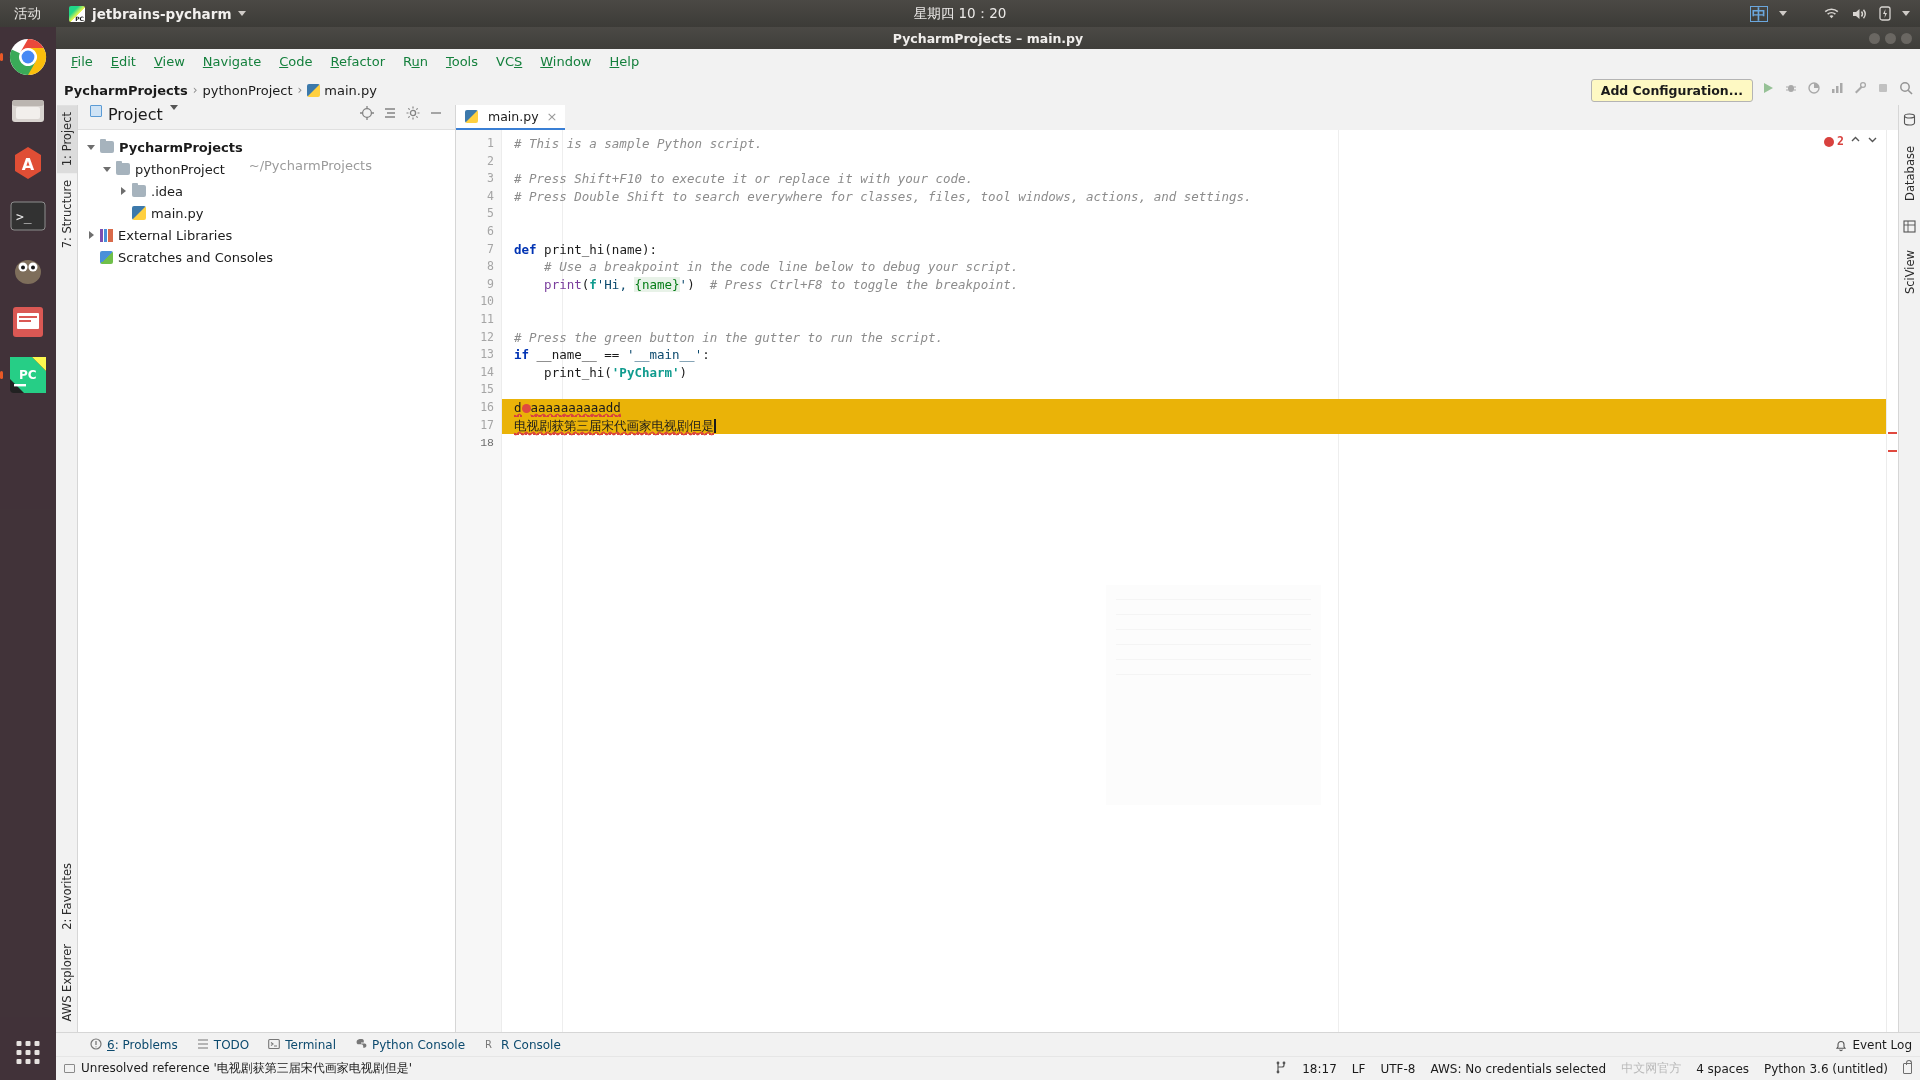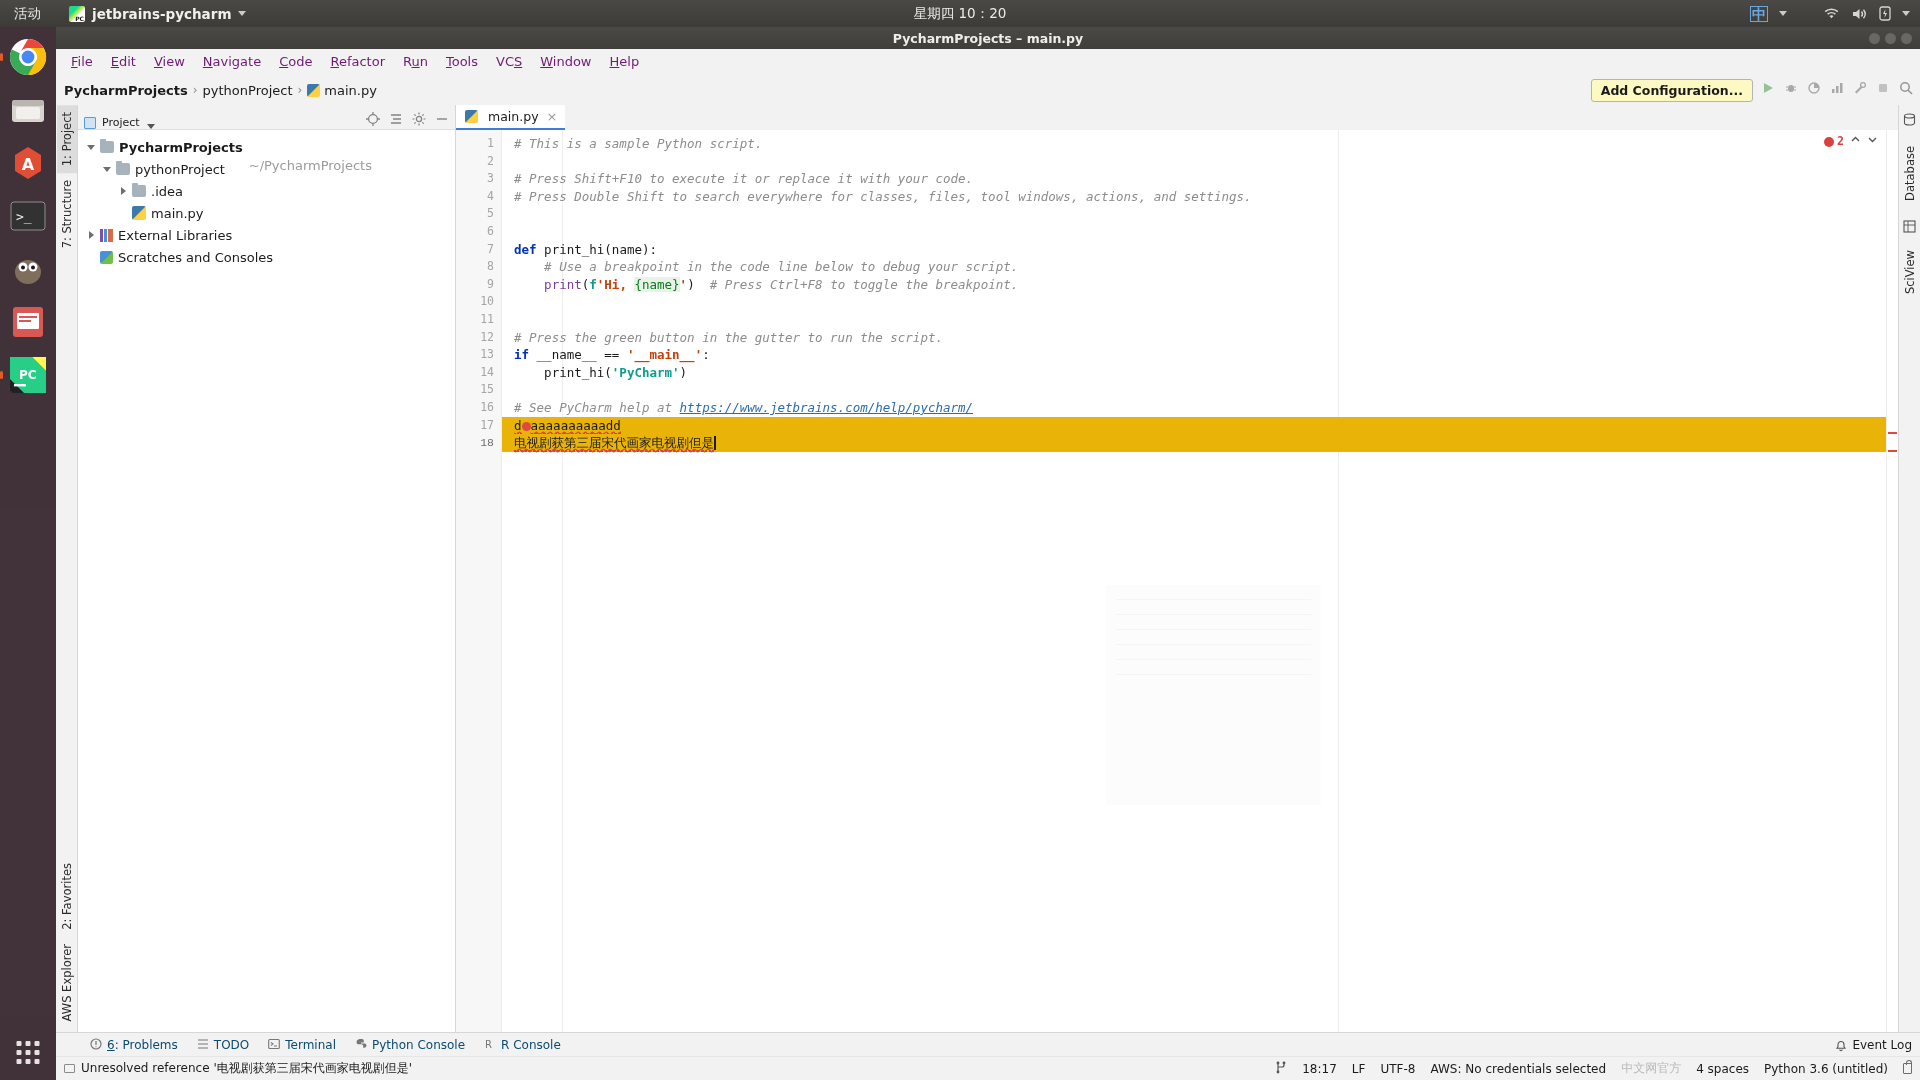--- a/index.html
+++ b/index.html
@@ -83,21 +83,21 @@
   }
   #titlebar .wbtns { position:absolute; right:8px; display:flex; gap:5px; align-items:center; }
   #titlebar .wbtn { width:11px; height:11px; border-radius:50%; background:#6a6762; }
 
   
   #menubar {
     height:26px; background:#f2f2f2; display:flex; align-items:center;
     padding-left:6px; flex:none; border-bottom:1px solid #f2f2f2;
   }
   .menu-item {
-    font-size:13px; color:#701a75; padding:3px 9px; cursor:default;
+    font-size:13px; color:#15803d; padding:3px 9px; cursor:default;
     font-family:"DejaVu Sans", sans-serif;
   }
   .menu-item .mn { text-decoration:underline; }
 
   
   #navbar {
     height:30px; background:#f2f2f2; display:flex; align-items:center;
     padding-left:8px; flex:none; position:relative;
   }
   .crumb { font-size:13px; color:#1b1b1b; display:flex; align-items:center; }
@@ -133,22 +133,22 @@
   }
   .stripe-btn.sel { background:#dcdcdc; }
   .stripe-bottom { position:absolute; bottom:4px; display:flex; flex-direction:column; align-items:center; }
 
   
   #projectpane {
     width:378px; background:#ffffff; display:flex; flex-direction:column;
     border-right:1px solid #d6d6d6; flex:none;
   }
   #projecthdr {
-    height:25px; background:#f2f2f2; display:flex; align-items:flex-end;
-    padding:0 6px; font-size:11px; color:#1b1b1b; border-bottom:1px solid #e0e0e0;
+    height:25px; background:#f2f2f2; display:flex; align-items:flex-start;
+    padding:0 12px; font-size:16px; color:#1b1b1b; border-bottom:1px solid #e0e0e0;
   }
   .proj-sq {
     width:12px;height:12px;border:1.6px solid #5b9bd5;background:#cfe3f5;
     margin-right:6px; border-radius:1px;
   }
   #projecthdr .hdr-tools { margin-left:auto; display:flex; align-items:center; gap:9px; opacity:.7; }
   #tree { padding:6px 0 0 0; font-size:13px; color:#1b1b1b; flex:1; overflow:hidden; }
   .trow { height:22px; display:flex; align-items:center; white-space:nowrap; }
   .arrow {
     width:11px;height:11px;margin-right:3px;position:relative;flex:none;
@@ -210,21 +210,21 @@
   }
   .cline {
     height:17.6px; line-height:17.6px; white-space:pre; padding-left:12px;
     position:relative;
   }
   .cline.hl { background:#fcfaf2; }
   .cline.err-row { background:#eab308; }
   .cm  { color:#8c8c8c; font-style:italic; }
   .kw  { color:#0033b3; font-weight:bold; }
   .fn  { color:#7a3e9d; }
-  .str { color:#c2410c; font-weight:bold; }
+  .str { color:#0c4a6e; font-weight:normal; }
   .teal{ color:#0f9b8e; font-weight:bold; }
   .brace { color:#067d17; background:#e8f2e8; }
   .plain { color:#1b1b1b; }
   .lnk { color:#2b6cb0; text-decoration:underline; font-style:italic; }
   .squig {
     border-bottom:2px dotted #d8413e;
     text-decoration:underline; text-decoration-color:#d8413e;
     text-decoration-style:wavy; text-decoration-skip-ink:none;
   }
   .errdot {
@@ -583,21 +583,20 @@
           <div class="cline"></div>
           <div class="cline"><span class="kw">def </span><span class="plain">print_hi</span><span class="plain">(name):</span></div>
           <div class="cline"><span class="cm">    # Use a breakpoint in the code line below to debug your script.</span></div>
           <div class="cline"><span class="plain">    </span><span class="fn">print</span><span class="plain">(</span><span class="teal">f</span><span class="str">'Hi, </span><span class="brace">{name}</span><span class="str">'</span><span class="plain">)</span><span class="cm">  # Press Ctrl+F8 to toggle the breakpoint.</span></div>
           <div class="cline"></div>
           <div class="cline"></div>
           <div class="cline"><span class="cm"># Press the green button in the gutter to run the script.</span></div>
           <div class="cline"><span class="kw">if</span><span class="plain"> __name__ == </span><span class="str">'__main__'</span><span class="plain">:</span></div>
           <div class="cline"><span class="plain">    print_hi(</span><span class="teal">'PyCharm'</span><span class="plain">)</span></div>
           <div class="cline"></div>
-          <div class="cline"><span class="cm"># See PyCharm help at </span><span class="lnk">https://www.jetbrains.com/help/pycharm/</span></div>
           <div class="cline err-row"><span class="plain squig">d</span><span class="errdot"></span><span class="plain squig">aaaaaaaaaadd</span></div>
           <div class="cline err-row hl"><span class="cjk squig">电视剧获第三届宋代画家电视剧但是</span><span class="caret"></span></div>
 
           <div id="ghostbox">
             <div class="gh-line"></div>
               <div class="gh-line"></div>
               <div class="gh-line"></div>
             <div class="gh-line"></div>
               <div class="gh-line"></div>
               <div class="gh-line"></div>

